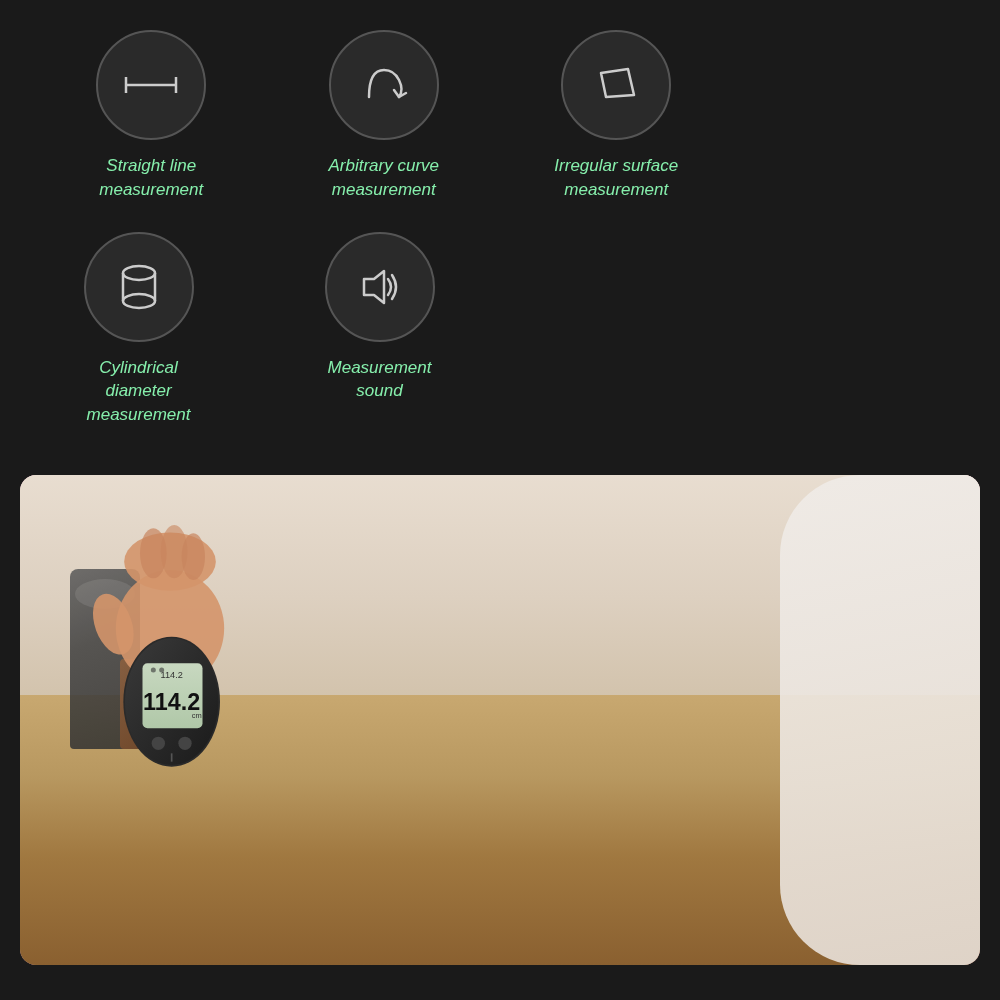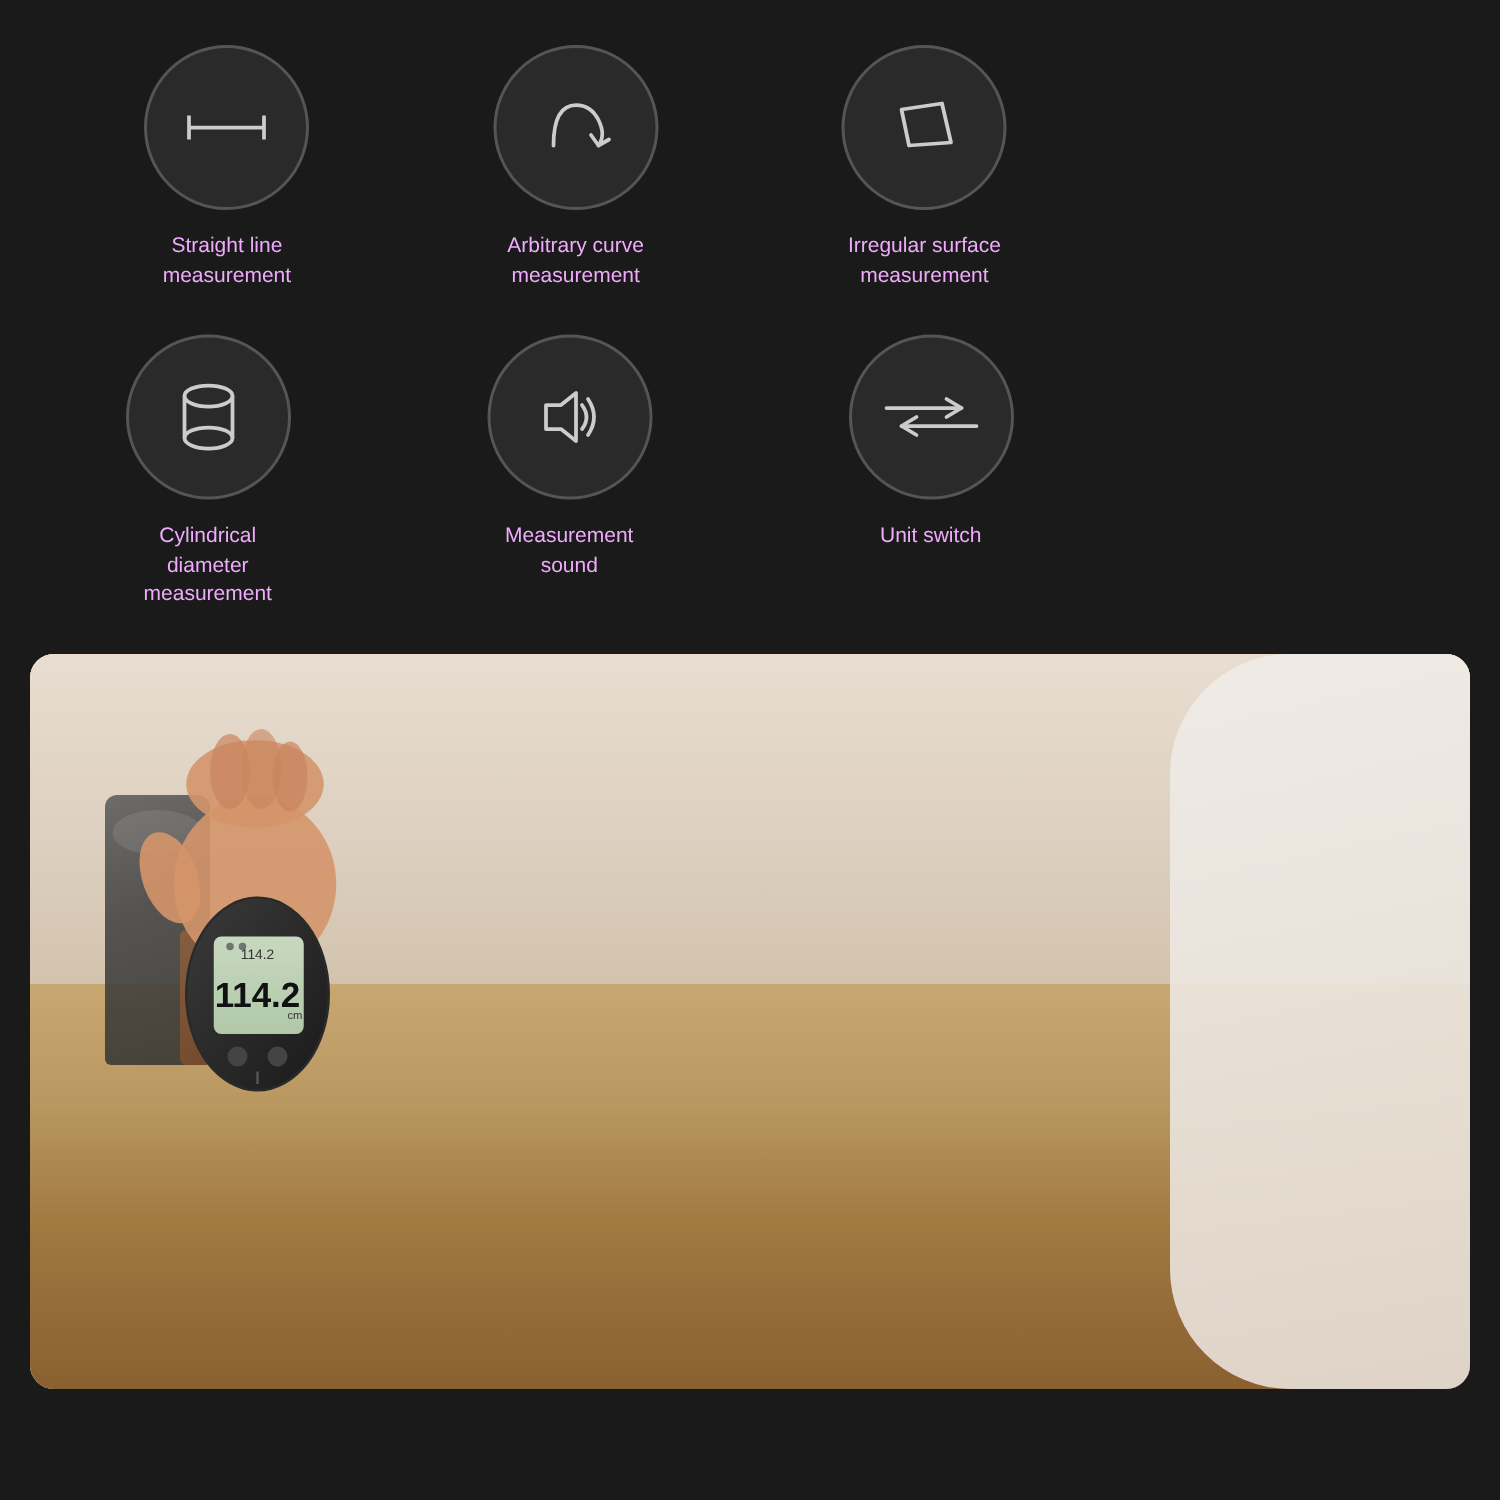--- a/index.html
+++ b/index.html
@@ -35,32 +35,33 @@
       height: 110px;
       border-radius: 50%;
       border: 2px solid #555;
       background: #2a2a2a;
       display: flex;
       align-items: center;
       justify-content: center;
     }
 
     .feature-label {
-      color: #f0abfc;
-      font-size: 14px;
+      color: #86efac;
+      font-size: 17px;
       text-align: center;
       line-height: 1.4;
+      font-style: italic;
     }
 
     .bottom-section {
-      margin: 10px 20px 20px;
+      margin: 28px 20px 20px;
       border-radius: 16px;
       overflow: hidden;
       height: 490px;
-      background: #ffffff;
+      background: #701a75;
       position: relative;
     }
 
     .photo-scene {
       width: 100%;
       height: 100%;
       position: relative;
       background: linear-gradient(
         160deg,
         #d4c5b0 0%,
@@ -270,32 +271,20 @@
             <polygon points="14,22 24,22 34,14 34,46 24,38 14,38" fill="none" stroke="#ccc" stroke-width="2.5" stroke-linejoin="round"></polygon>
 
             <path d="M 38 22 Q 44 30 38 38" fill="none" stroke="#ccc" stroke-width="2.5" stroke-linecap="round"></path>
             <path d="M 42 18 Q 50 30 42 42" fill="none" stroke="#ccc" stroke-width="2.5" stroke-linecap="round"></path>
           </svg>
         </div>
         <span class="feature-label" style="white-space:pre-line">Measurement
 sound</span>
       </div>
 
-      <div class="feature-item">
-        <div class="circle-icon">
-          <svg width="70" height="40" viewBox="0 0 70 40">
-
-            <line x1="5" y1="14" x2="55" y2="14" stroke="#ccc" stroke-width="2.5" stroke-linecap="round"></line>
-            <polyline points="45,8 55,14 45,20" fill="none" stroke="#ccc" stroke-width="2.5" stroke-linejoin="round" stroke-linecap="round"></polyline>
-            <line x1="65" y1="26" x2="15" y2="26" stroke="#ccc" stroke-width="2.5" stroke-linecap="round"></line>
-            <polyline points="25,20 15,26 25,32" fill="none" stroke="#ccc" stroke-width="2.5" stroke-linejoin="round" stroke-linecap="round"></polyline>
-          </svg>
-        </div>
-        <span class="feature-label" style="white-space:pre-line">Unit switch</span>
-      </div>
 
     </div>
   </div>
 
   <div class="bottom-section">
     <div class="photo-scene">
 
       <div class="wall-bg"></div>
 
       <div class="table-edge"></div>

